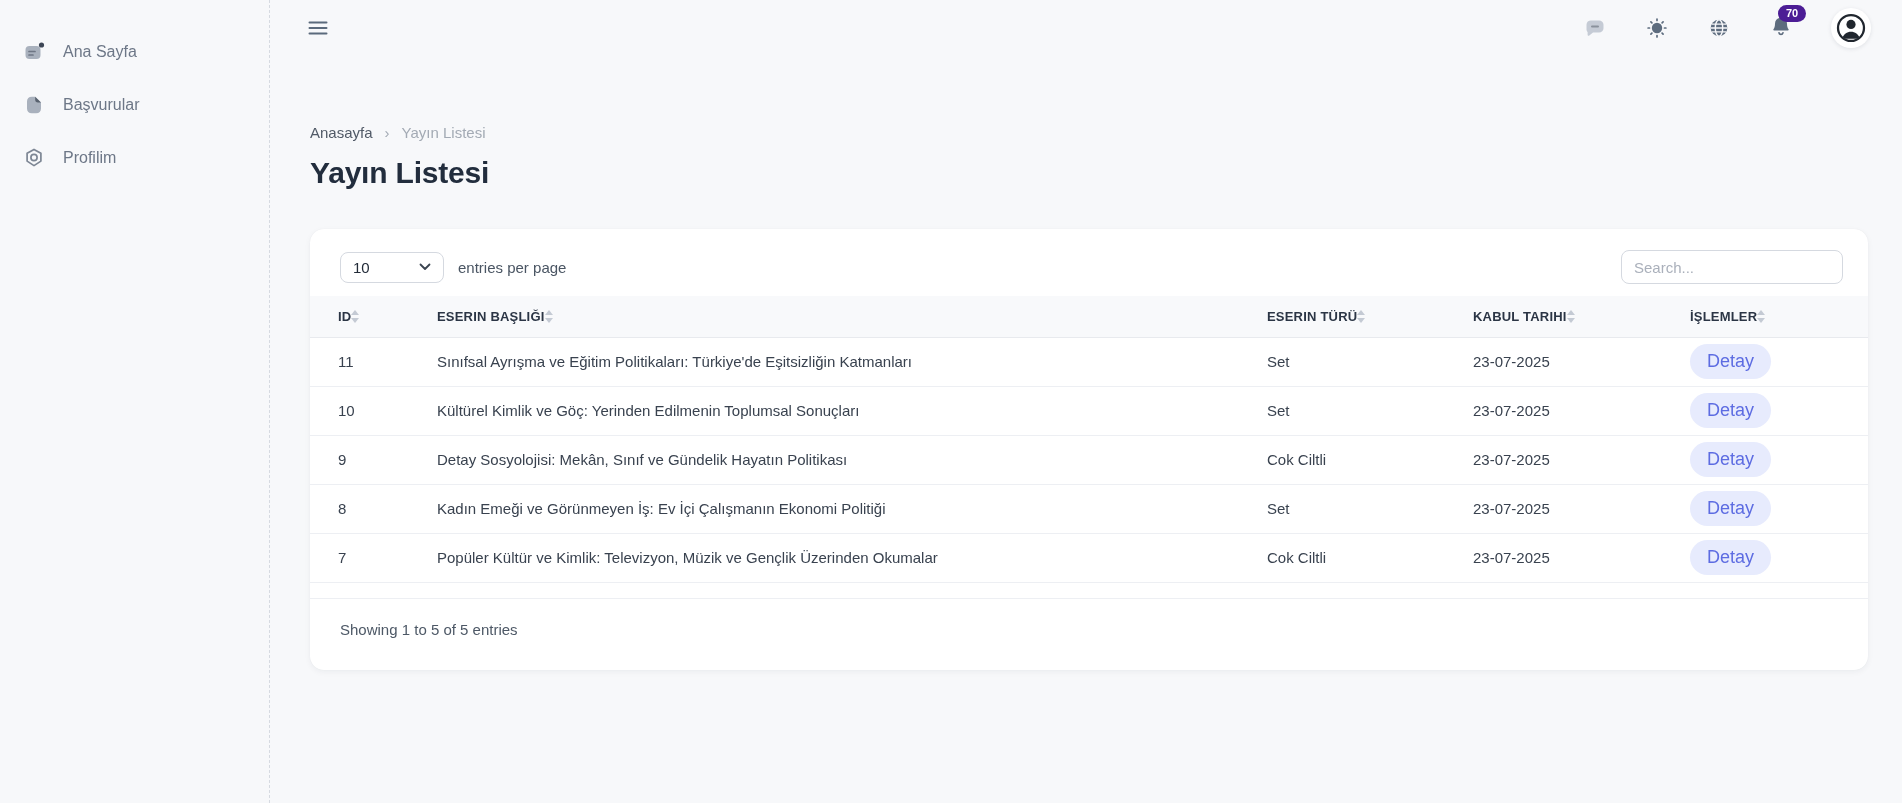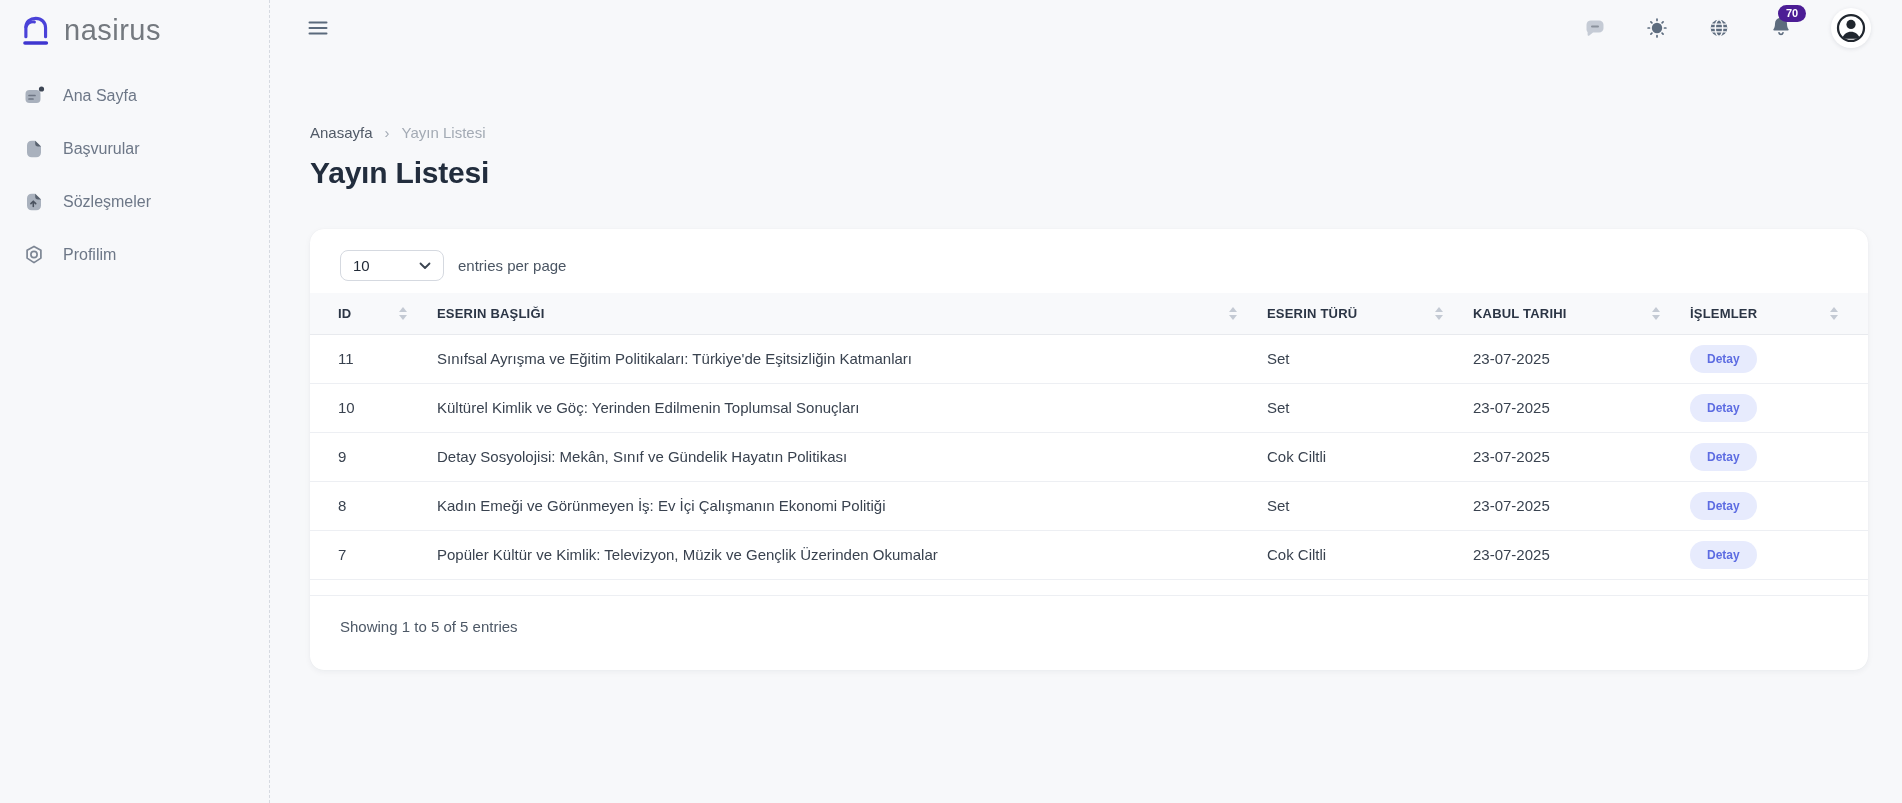--- a/index.html
+++ b/index.html
@@ -83,75 +83,59 @@
   }
   .search-input::placeholder { color:#aab0bb; }
 
   table { width:100%; border-collapse:collapse; table-layout:fixed; margin-top:12px; }
   col.c-id{width:127px} col.c-title{width:830px} col.c-type{width:206px} col.c-date{width:217px} col.c-act{width:178px}
   thead th {
     background:#f8f9fb; height:41px;
     font-size:13px; font-weight:bold; color:#2b3545; letter-spacing:.2px;
     text-align:left; border-bottom:1px solid #e8eaee; cursor:pointer;
   }
-  .th-inner { display:flex; align-items:center; justify-content:space-between; padding-right:30px; }
+  .th-inner { display:flex; align-items:center; padding-right:30px; }
   th.first .th-inner, td.first { padding-left:28px; }
   .sorters { display:inline-flex; flex-direction:column; gap:3px; }
   .tri-up { width:0; height:0; border-left:4px solid transparent; border-right:4px solid transparent; border-bottom:5px solid #c4cad4; }
   .tri-down { width:0; height:0; border-left:4px solid transparent; border-right:4px solid transparent; border-top:5px solid #c4cad4; }
   tbody td {
     height:49px; font-size:15px; color:#39424f;
     border-bottom:1px solid #edeff3; text-align:left;
   }
   tr.spacer-row td { height:16px; border-bottom:1px solid #edeff3; }
   .detay-btn {
     display:inline-block; background:#e7ebfd; color:#5d6ce2;
-    font-size:12px; font-weight:700; font-family:"Liberation Sans", sans-serif;
+    font-size:18px; font-weight:400; font-family:"Liberation Sans", sans-serif;
     border:none; border-radius:18px; padding:7px 17px; cursor:pointer;
   }
   .table-footer { padding:22px 30px 0 30px; font-size:15px; color:#4d5866; }
 </style>
 </head>
 <body>
 
 <div class="app">
 
   <aside class="sidebar">
-    <div class="logo">
-      <svg width="36" height="36" viewBox="0 0 32 32" fill="none">
-        <path d="M7 22 V13.5 C7 8.6 10.8 5.6 15.8 5.6 C20.8 5.6 24.5 9.2 24.5 14 V22" stroke="#4a42d8" stroke-width="2.8" stroke-linecap="round"></path>
-        <path d="M7 13.5 C8.4 10.2 11.2 8.4 14.6 8.9" stroke="#4a42d8" stroke-width="2.6" stroke-linecap="round"></path>
-        <path d="M6.2 27.6 H25.2" stroke="#3f36d0" stroke-width="3.2" stroke-linecap="round"></path>
-      </svg>
-      <span class="logo-text">nasirus</span>
-    </div>
 
     <ul class="nav">
       <li class="nav-item">
         <svg class="ico" viewBox="0 0 24 24">
           <rect x="3.5" y="6" width="15" height="13" rx="4" fill="#a9b1bd"></rect>
           <path d="M7 11.5h6M7 15h4" stroke="#6e7684" stroke-width="1.7" stroke-linecap="round"></path>
           <circle cx="19.5" cy="5" r="2.6" fill="#3d4655"></circle>
         </svg>
         <span>Ana Sayfa</span>
       </li>
       <li class="nav-item">
         <svg class="ico" viewBox="0 0 24 24">
           <path d="M5 8.5 C5 5.5 6.8 3.8 9.8 3.8 h3.4 L19 9.4 v6.1 c0 3-1.8 4.7-4.8 4.7 h-4.4 c-3 0-4.8-1.7-4.8-4.7 z" fill="#a9b1bd"></path>
           <path d="M13.2 3.8 L19 9.4 h-3.1 c-1.7 0-2.7-1-2.7-2.7 z" fill="#59626f"></path>
         </svg>
         <span>Başvurular</span>
-      </li>
-      <li class="nav-item">
-        <svg class="ico" viewBox="0 0 24 24">
-          <path d="M5 8.5 C5 5.5 6.8 3.8 9.8 3.8 h3.4 L19 9.4 v6.1 c0 3-1.8 4.7-4.8 4.7 h-4.4 c-3 0-4.8-1.7-4.8-4.7 z" fill="#a9b1bd"></path>
-          <path d="M13.2 3.8 L19 9.4 h-3.1 c-1.7 0-2.7-1-2.7-2.7 z" fill="#59626f"></path>
-          <path d="M11.3 16.5 v-5 M8.9 13.6 l2.4-2.4 2.4 2.4" stroke="#4a525f" stroke-width="1.6" fill="none" stroke-linecap="round" stroke-linejoin="round"></path>
-        </svg>
-        <span>Sözleşmeler</span>
       </li>
       <li class="nav-item">
         <svg class="ico" viewBox="0 0 24 24" fill="none">
           <path d="M12 3.4 L18.9 7.3 V15.1 L12 19.6 L5.1 15.1 V7.3 Z" stroke="#7d8694" stroke-width="1.7" stroke-linejoin="round"></path>
           <circle cx="12" cy="11.5" r="3.1" stroke="#7d8694" stroke-width="1.7"></circle>
         </svg>
         <span>Profilim</span>
       </li>
     </ul>
   </aside>
@@ -209,20 +193,21 @@
 
       <section class="card">
         <div class="controls">
           <div class="select-box">
             <span>10</span>
             <svg width="12" height="8" viewBox="0 0 12 8" fill="none">
               <path d="M1.5 1.5 L6 6 L10.5 1.5" stroke="#3a4450" stroke-width="1.8" stroke-linecap="round" stroke-linejoin="round"></path>
             </svg>
           </div>
           <span class="entries-label">entries per page</span>
+          <input class="search-input" type="text" placeholder="Search..." style="">
         </div>
 
         <table>
           <colgroup>
               <col class="c-id">
               <col class="c-title">
               <col class="c-type">
               <col class="c-date">
               <col class="c-act">
             </colgroup>

